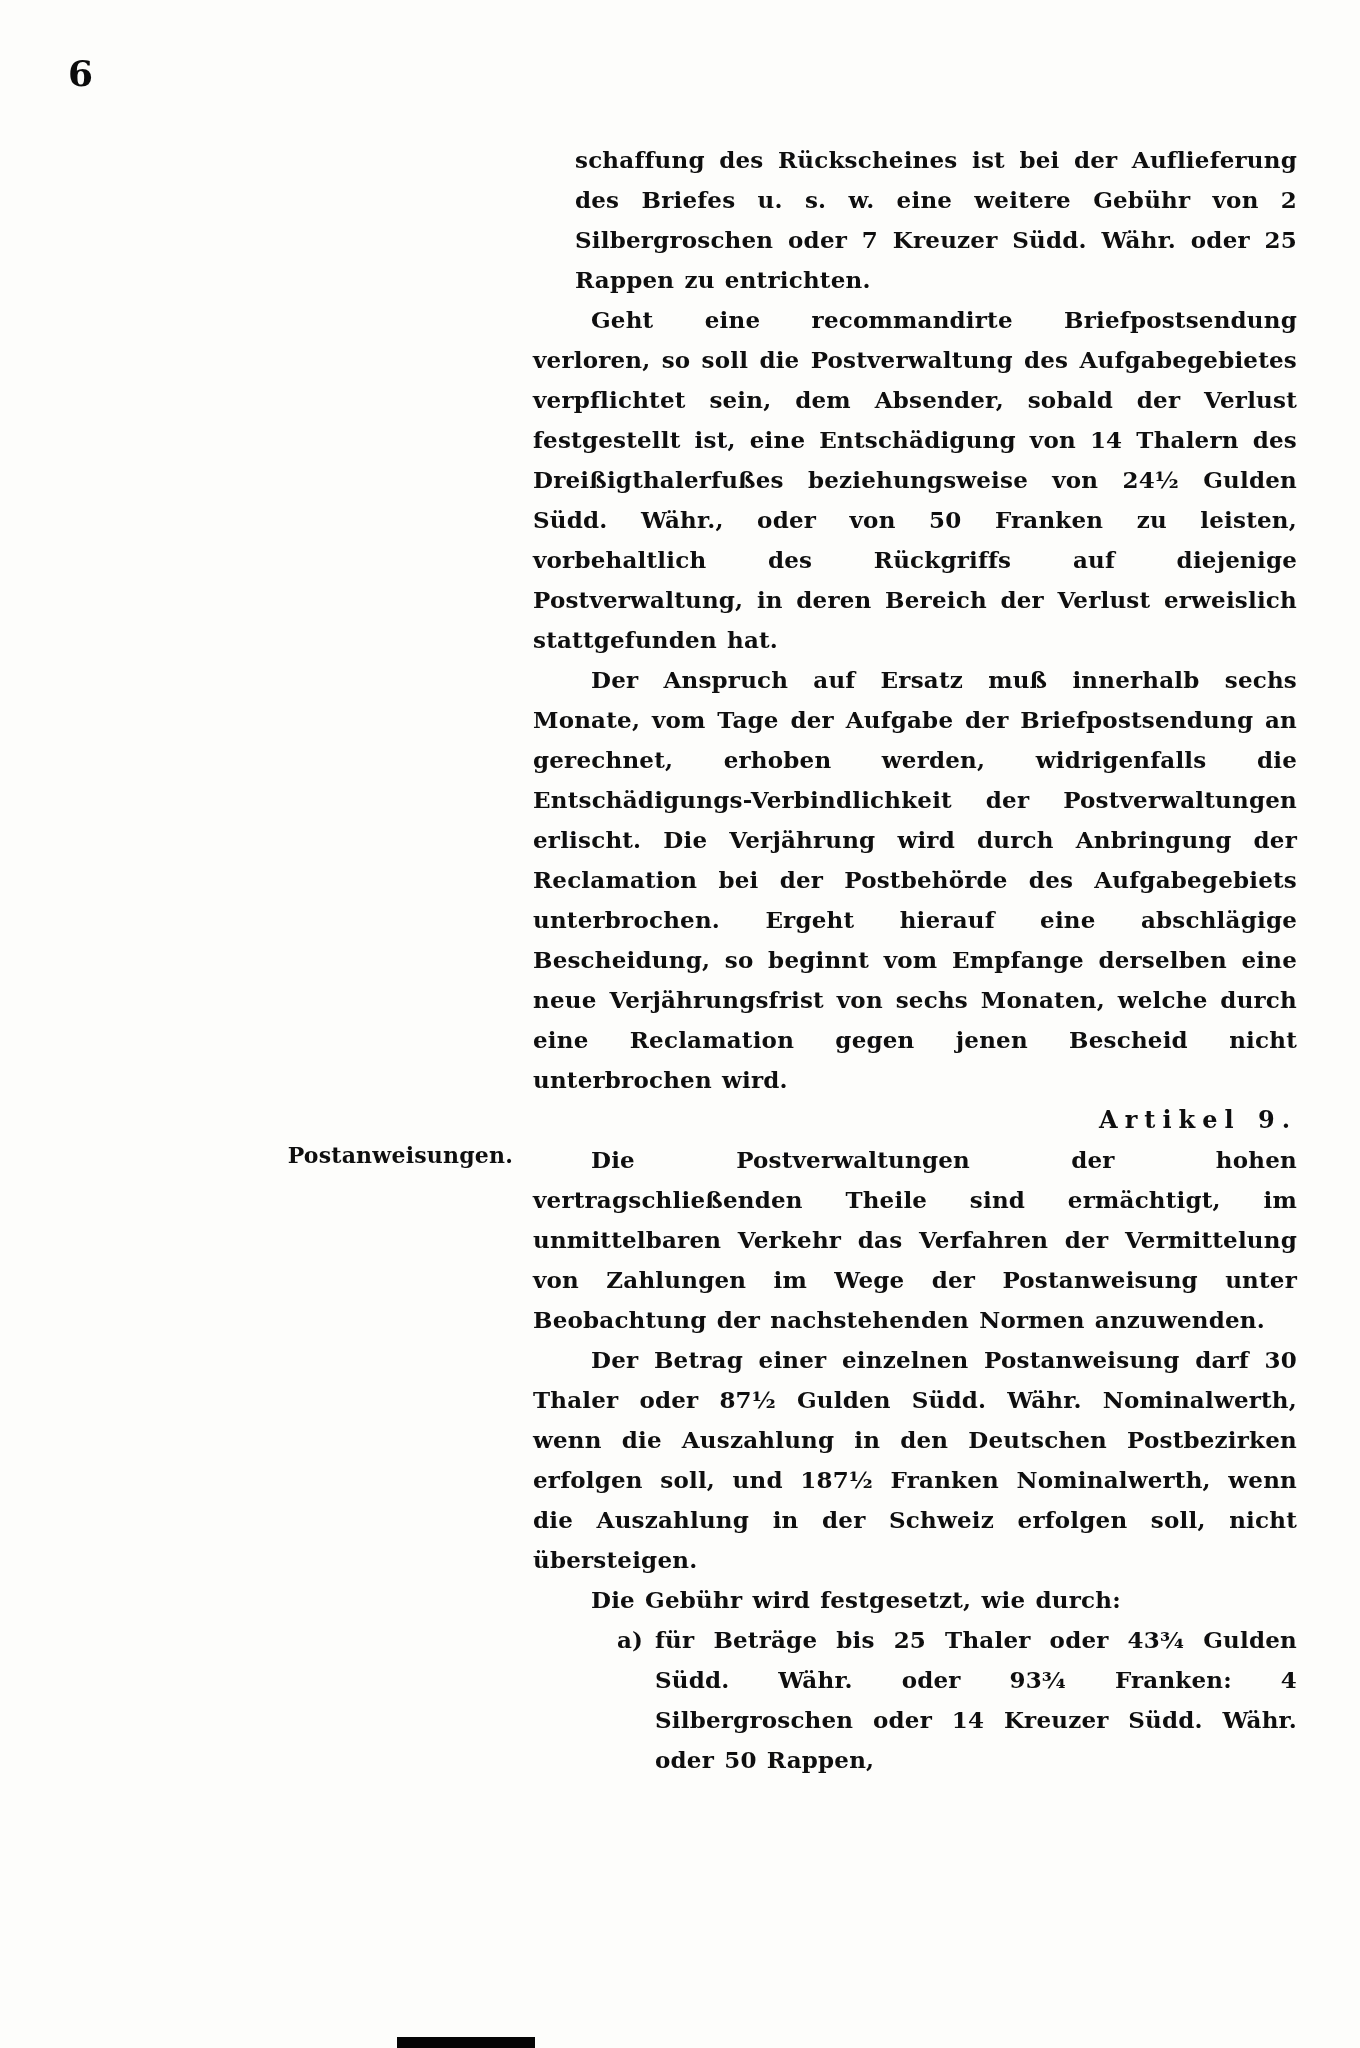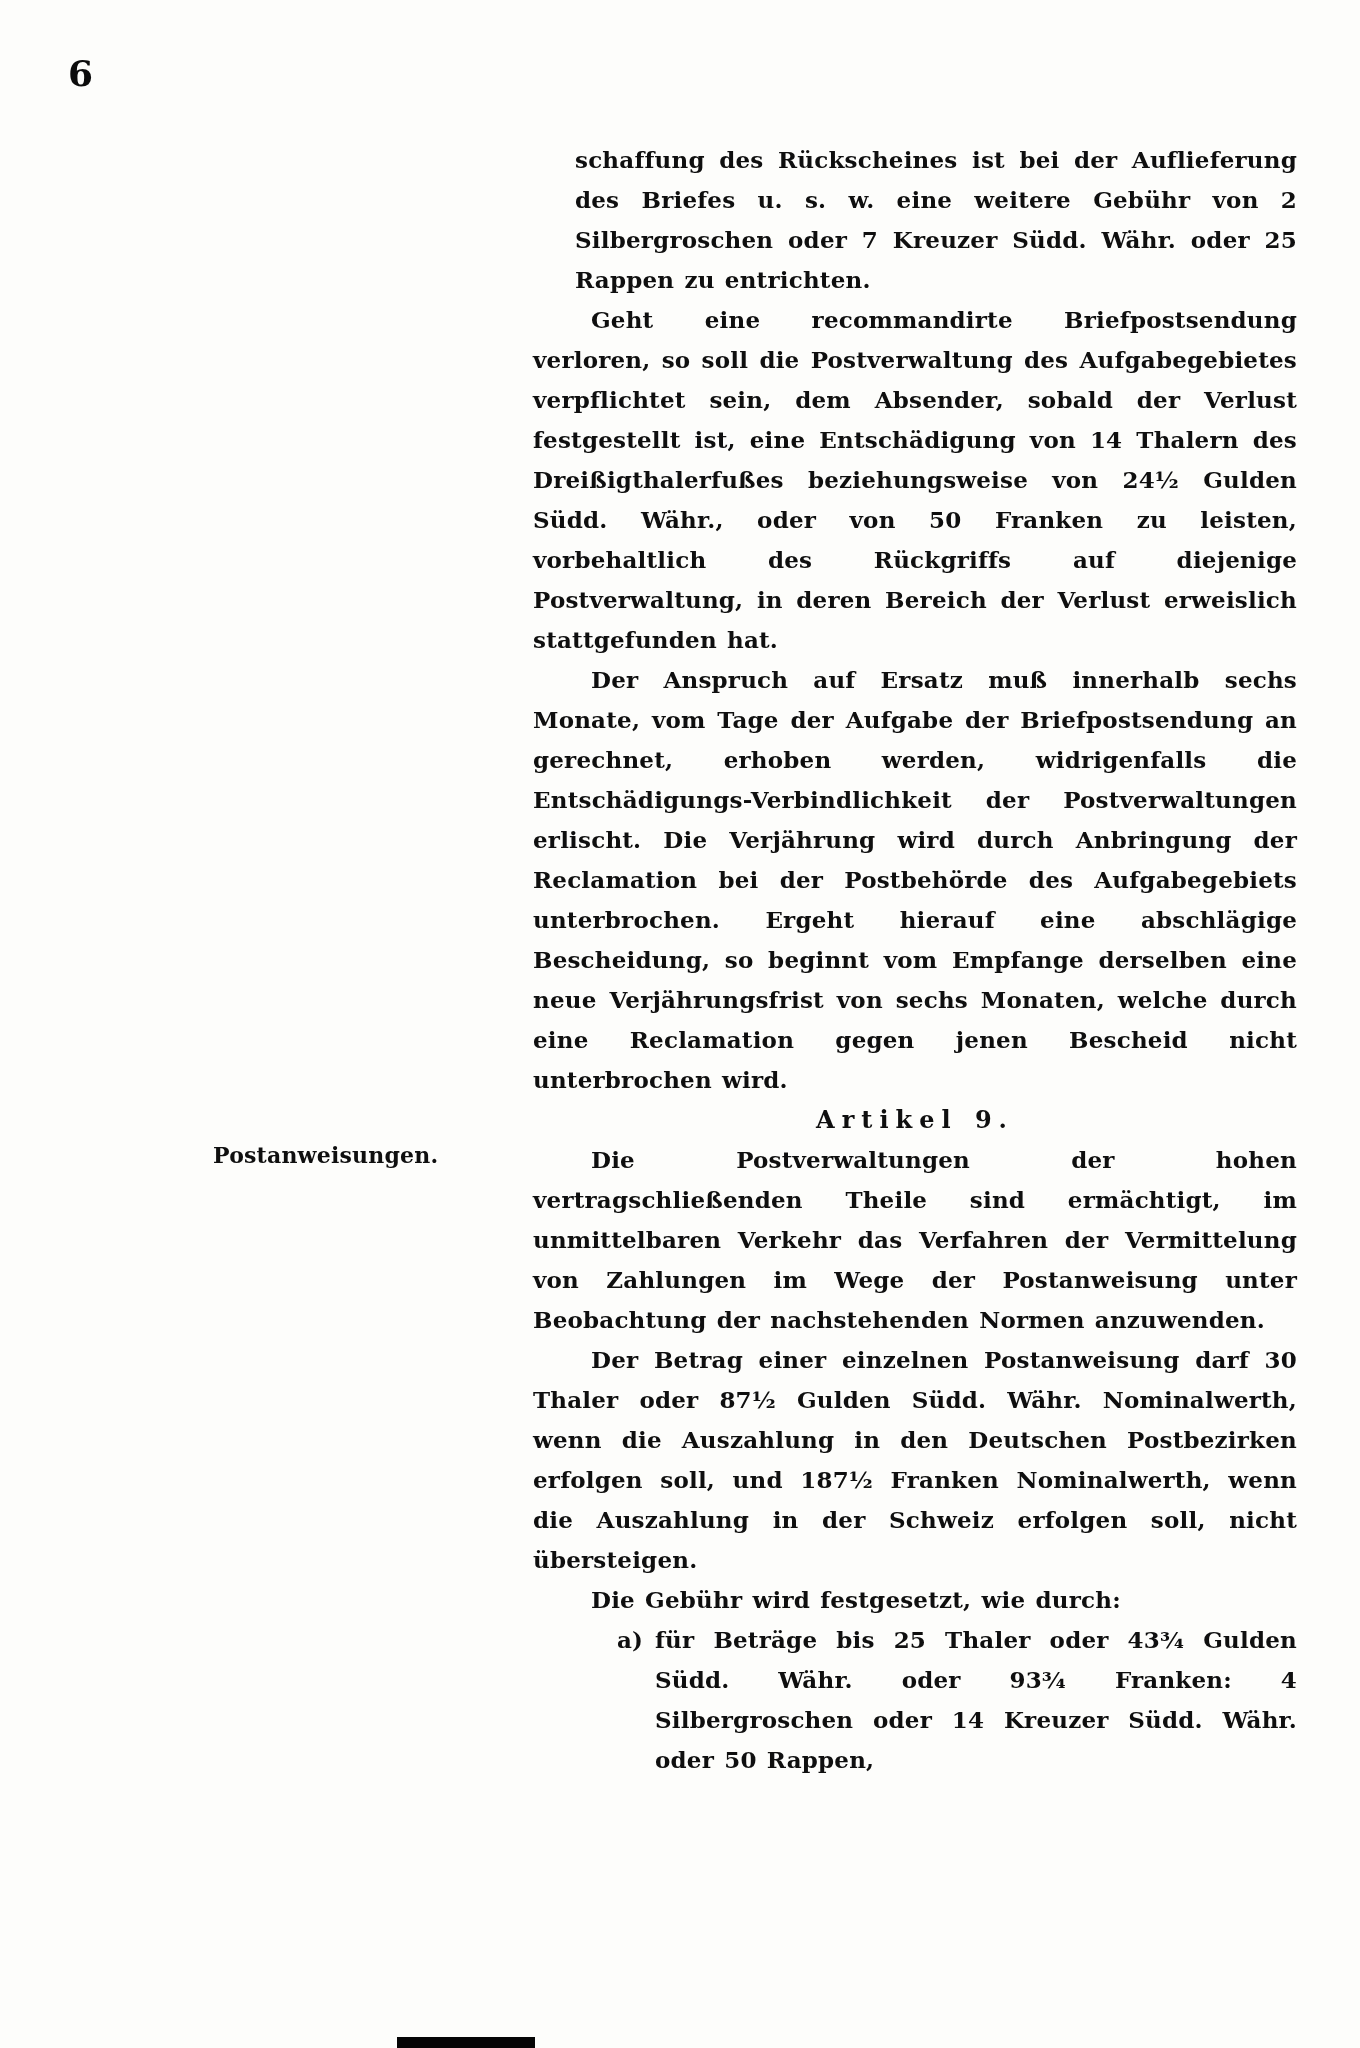--- a/index.html
+++ b/index.html
@@ -45,36 +45,36 @@
     margin-left: 42px;
   }
   .gesperrt {
     letter-spacing: 6px;
   }
   .article-heading {
     margin: 0;
     font-size: 24px;
     font-weight: bold;
     line-height: 40px;
-    text-align: center;
+    text-align: right;
     letter-spacing: 7px;
     text-indent: 0;
   }
   .anchor-par {
     position: relative;
   }
   .margin-note {
     position: absolute;
     left: -320px;
     top: 1px;
     width: 300px;
     font-size: 22px;
     font-weight: bold;
     line-height: 28px;
-    text-align: left;
+    text-align: right;
     text-indent: 0;
     letter-spacing: 0.2px;
     word-spacing: normal;
   }
   .fee-list {
     margin-top: 0;
   }
   .fee-item {
     position: relative;
     padding-left: 122px;

